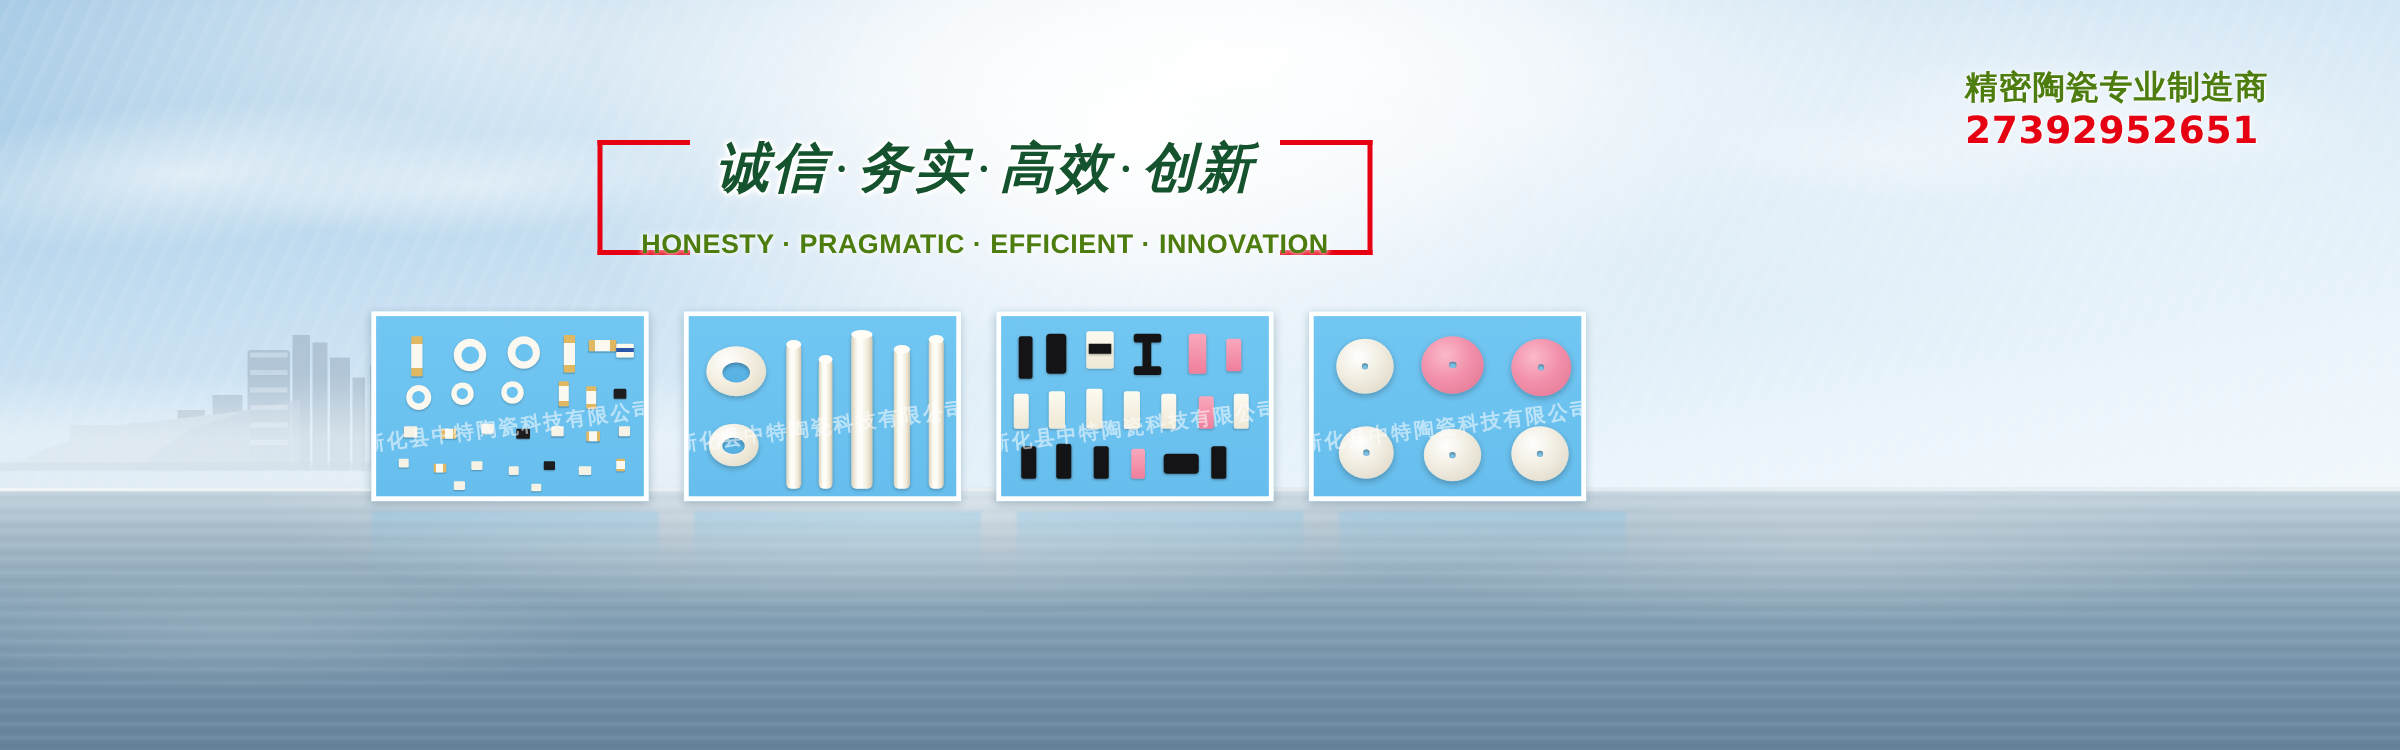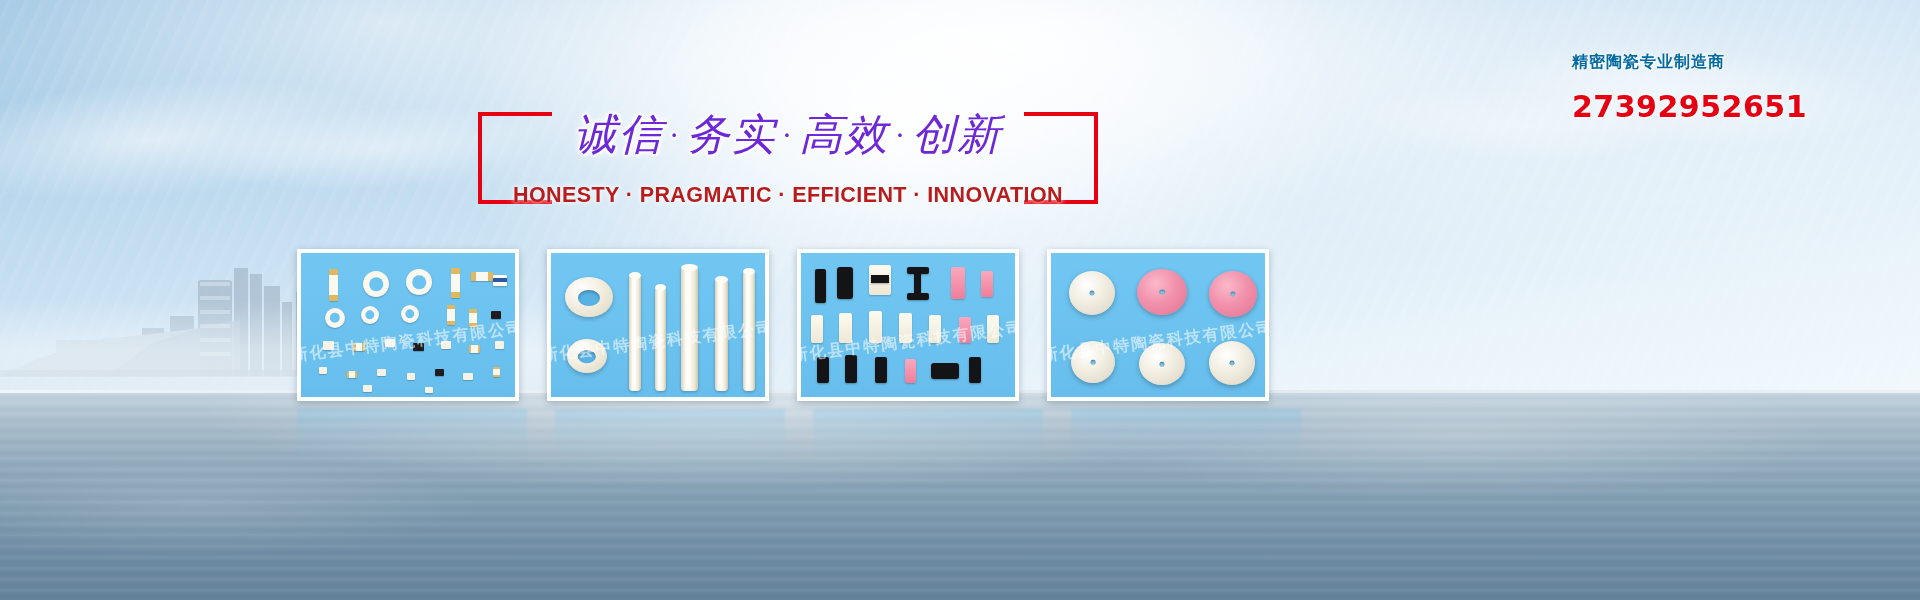--- a/index.html
+++ b/index.html
@@ -113,52 +113,51 @@
   .bracket .b-top-r { right:0;   top:0;   width:74px; height:4px; }
   .bracket .b-bot-l { left:0;    bottom:0;width:74px; height:4px; }
   .bracket .b-bot-r { right:0;   bottom:0;width:74px; height:4px; }
   .bracket .b-left  { left:0;    top:0;   width:4px;  height:100%; }
   .bracket .b-right { right:0;   top:0;   width:4px;  height:100%; }
 
   .slogan-cn {
     position:absolute; left:50%; top:-6px; transform:translateX(-50%);
     white-space:nowrap;
     font-family:"DejaVu Serif","Liberation Serif",serif;
-    font-size:43px; font-weight:400; font-style:italic;
-    color:#6d28d9; letter-spacing:2px;
+    font-size:43px; font-weight:700; font-style:italic;
+    color:#14532d; letter-spacing:2px;
     text-shadow:
       0 0 3px #fff, 0 0 3px #fff, 0 0 6px #fff,
       2px 0 3px #fff, -2px 0 3px #fff,
       0 2px 3px #fff, 0 -2px 3px #fff,
       0 0 12px rgba(255,255,255,.95);
   }
   .slogan-cn .sep {
     font-style:normal; font-size:28px;
     vertical-align:4px; padding:0 6px;
   }
   .slogan-en {
     position:absolute; left:50%; bottom:-4px; transform:translateX(-50%);
     white-space:nowrap;
     font-family:"Liberation Sans","DejaVu Sans",sans-serif;
-    font-size:21.5px; font-weight:700; color:#b91c1c;
+    font-size:21.5px; font-weight:700; color:#4d7c0f;
     letter-spacing:.4px;
     text-shadow:0 0 4px rgba(255,255,255,.95), 0 0 8px rgba(255,255,255,.8);
   }
 
   
   .contact {
     position:absolute; right:38px; top:52px;
     text-align:left; width:310px;
   }
   .contact .line1 {
     font-family:"DejaVu Sans","Liberation Sans",sans-serif;
-    font-size:16px; font-weight:700; color:#0369a1;
+    font-size:26px; font-weight:700; color:#4d7c0f;
     letter-spacing:1px; white-space:nowrap;
     text-shadow:0 0 4px rgba(255,255,255,.9), 1px 1px 1px rgba(255,255,255,.85);
-    margin-bottom:16px;
   }
   .contact .line2 {
     font-family:"DejaVu Sans","Liberation Sans",sans-serif;
     font-size:22px; font-weight:700; color:#e8332a;
     letter-spacing:1px; white-space:nowrap;
     text-shadow:0 0 4px rgba(255,255,255,.9), 1px 1px 1px rgba(255,255,255,.85);
     margin-bottom:5px;
   }
   .contact .phone {
     font-family:"DejaVu Sans","Liberation Sans",sans-serif;

